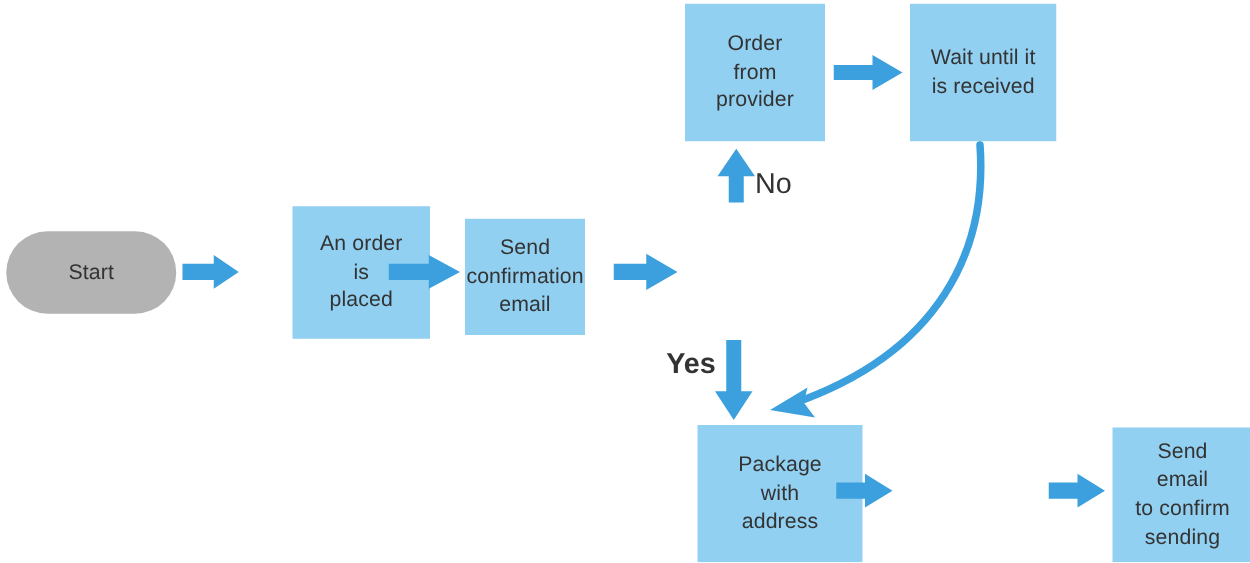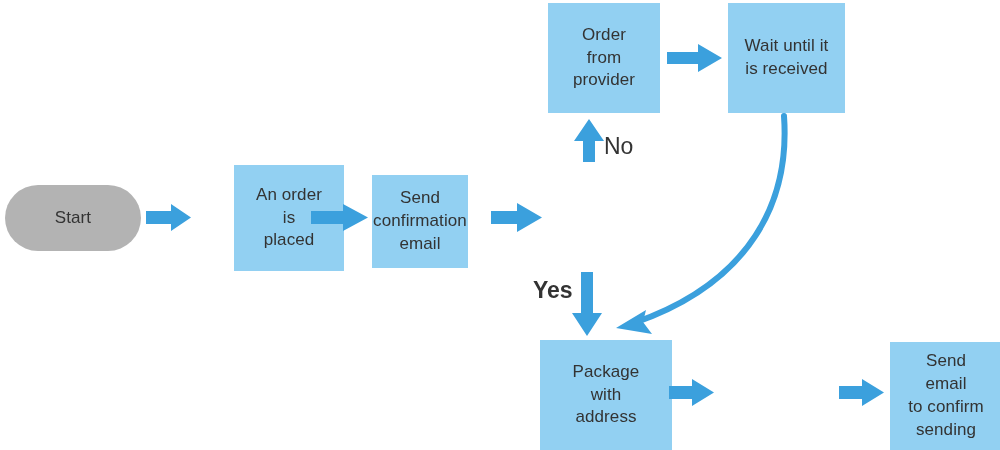--- a/index.html
+++ b/index.html
@@ -140,21 +140,21 @@
   <div class="node process" style="left:548px; top:3px; width:112px; height:110px;">
     <span class="label">Order from
 provider</span>
   </div>
 
   <div class="node process" style="left:728px; top:3px; width:117px; height:110px;">
     <span class="label">Wait until it
 is received</span>
   </div>
 
-  <div class="node process" style="left:540px; top:340px; width:132px; height:110px;">
+  <div class="node process" style="left:558px; top:340px; width:132px; height:110px;">
     <span class="label">Package with
 address</span>
   </div>
 
 
   <div class="node process" style="left:890px; top:342px; width:112px; height:108px;">
     <span class="label">Send email
 to confirm
 sending</span>
   </div>

